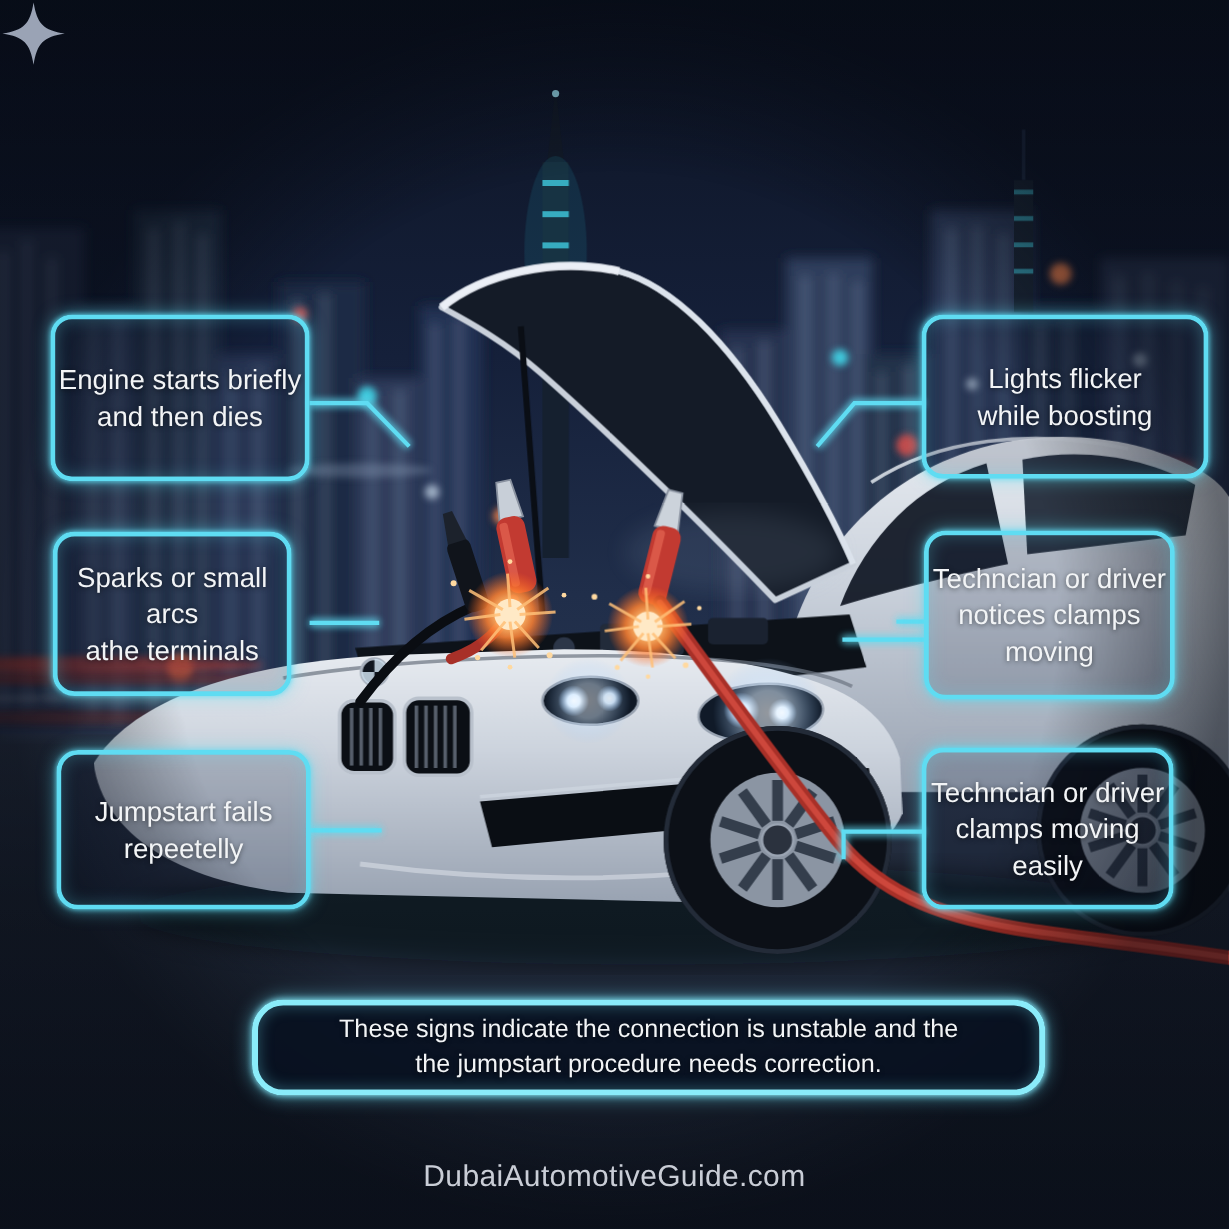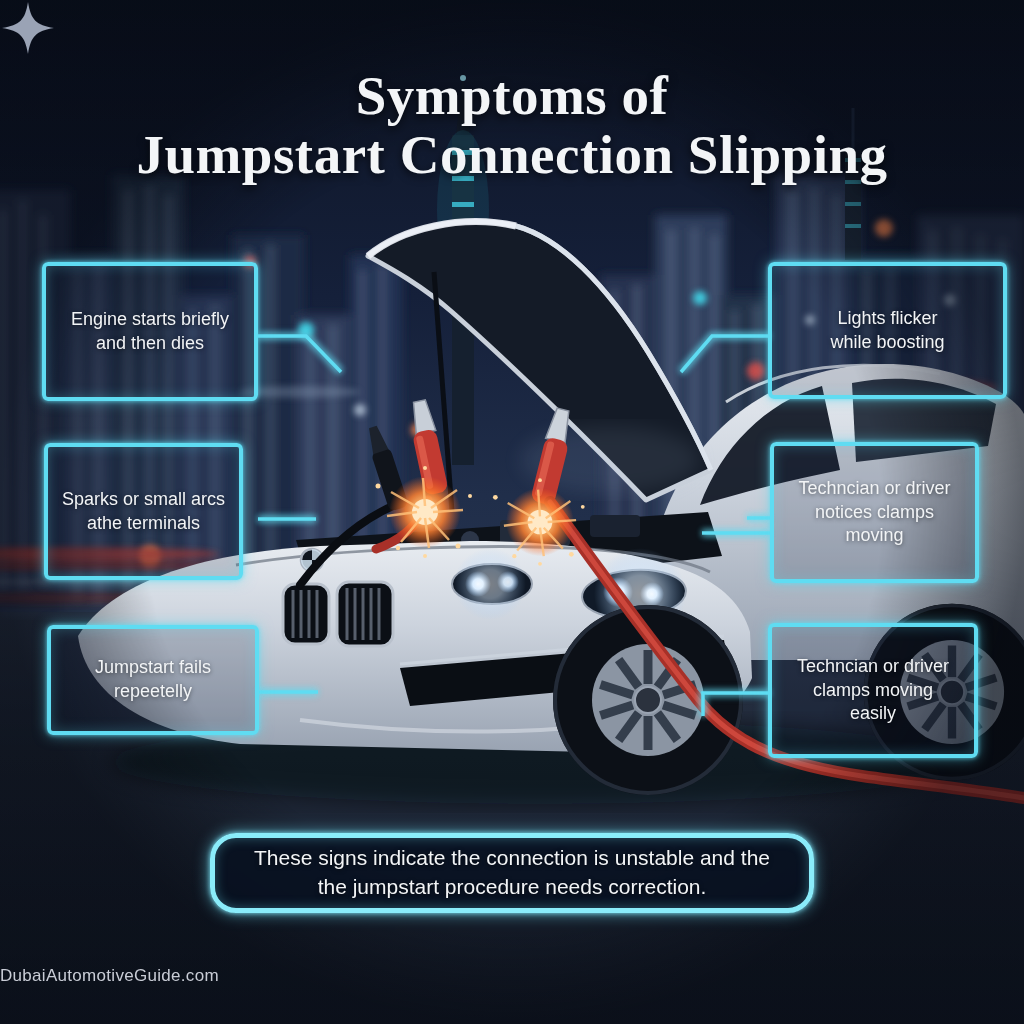--- a/index.html
+++ b/index.html
@@ -9,44 +9,44 @@
   .scene{z-index:0;}
   .connectors{z-index:2;pointer-events:none;}
   .conn-glow{stroke:#5fdcf2;stroke-width:9;fill:none;opacity:.35;filter:blur(3px);}
   .conn{stroke:#5fdcf2;stroke-width:3.5;fill:none;
         filter:drop-shadow(0 0 3px rgba(95,220,242,.9));}
   .title{position:absolute;z-index:3;top:30px;left:0;width:100%;text-align:center;
          font-family:"Liberation Serif",serif;font-weight:700;color:#f3f5f7;
          font-size:55px;line-height:1.07;letter-spacing:.5px;
          text-shadow:0 3px 8px rgba(0,0,0,.65);}
   .callout{position:absolute;z-index:3;box-sizing:border-box;
-           border:4px solid #5fdcf2;border-radius:6px;
+           border:4px solid #5fdcf2;border-radius:18px;
            background:rgba(14,30,54,.18);
            box-shadow:0 0 14px rgba(95,220,242,.55),0 0 4px rgba(95,220,242,.8),
                       inset 0 0 14px rgba(95,220,242,.28);
            display:flex;align-items:center;justify-content:center;text-align:center;
-           color:#f2f4f6;font-size:18px;line-height:1.32;white-space:pre-line;
+           color:#f2f4f6;font-size:23px;line-height:1.32;white-space:pre-line;
            text-shadow:0 1px 4px rgba(0,0,0,.55);}
   .c-engine{left:42px;top:262px;width:216px;height:139px;}
   .c-sparks{left:44px;top:443px;width:199px;height:137px;}
-  .c-fails{left:47px;top:625px;width:212px;height:110px;}
+  .c-fails{left:47px;top:625px;width:212px;height:133px;}
   .c-lights{left:768px;top:262px;width:239px;height:137px;}
   .c-notices{left:770px;top:442px;width:209px;height:141px;}
   .c-easily{left:768px;top:623px;width:210px;height:135px;}
   .summary-box{position:absolute;z-index:3;box-sizing:border-box;
-           left:210px;top:833px;width:604px;height:80px;
+           left:210px;top:833px;width:661px;height:80px;
            border:5px solid #8aecfa;border-radius:26px;
            background:rgba(8,17,33,.88);
            box-shadow:0 0 16px rgba(110,228,250,.65),0 0 5px rgba(140,235,252,.9),
                       inset 0 0 12px rgba(110,228,250,.35);
            display:flex;align-items:center;justify-content:center;text-align:center;
            color:#f2f4f6;font-size:21px;line-height:1.38;white-space:pre-line;
            text-shadow:0 1px 4px rgba(0,0,0,.6);}
-  .footer{position:absolute;z-index:3;top:966px;left:0;width:100%;text-align:left;
-          font-size:17px;color:#c9cdd6;letter-spacing:.3px;}
+  .footer{position:absolute;z-index:3;top:966px;left:0;width:100%;text-align:center;
+          font-size:25px;color:#c9cdd6;letter-spacing:.3px;}
   .sparkle{position:absolute;z-index:3;left:938px;top:938px;}
 </style>
 </head>
 <body>
 
 <div class="stage">
 
   <svg class="scene" width="1024" height="1024" viewBox="0 0 1024 1024">
     <defs>
       <linearGradient id="skyG" x1="0" y1="0" x2="0" y2="1">
@@ -346,22 +346,20 @@
       <path d="M258,336 H306 L341,372"></path>
       <path d="M258,519 H316"></path>
       <path d="M258,692 H318"></path>
       <path d="M770,336 H712 L681,372"></path>
       <path d="M770,518 H747"></path>
       <path d="M770,533 H702"></path>
       <path d="M770,693 H703 V716"></path>
     </g>
   </svg>
 
-  <h1 class="title"><span>Symptoms of</span><br>
-      <span>Jumpstart Connection Slipping</span></h1>
 
   <div class="callout c-engine">
     <span>Engine starts briefly
 and then dies</span>
   </div>
   <div class="callout c-sparks">
     <span>Sparks or small arcs
 athe terminals</span>
   </div>
   <div class="callout c-fails">

